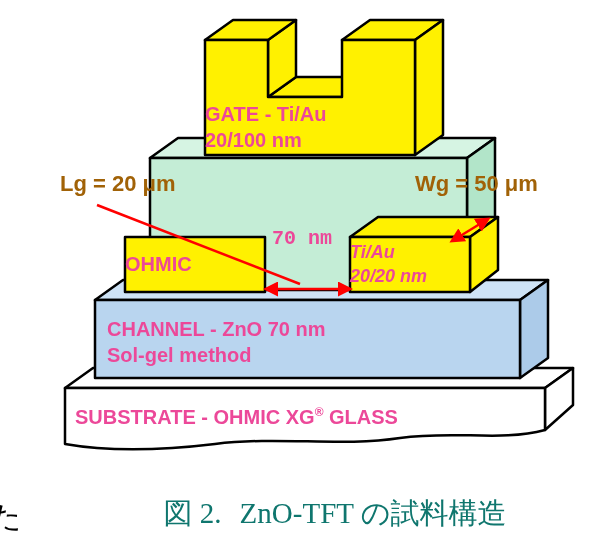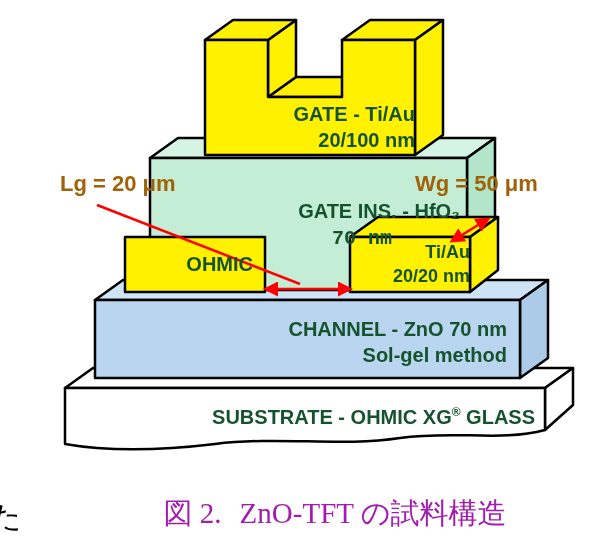--- a/index.html
+++ b/index.html
@@ -4,41 +4,41 @@
 <style>
   html,body { margin:0; padding:0; background:#ffffff; }
   .page {
     position:relative; width:610px; height:560px; background:#ffffff;
     font-family:"Liberation Sans", sans-serif; overflow:hidden;
   }
   svg.diagram { position:absolute; left:0; top:0; }
   svg .shape { stroke:#000000; stroke-width:2.5; stroke-linejoin:round; }
   svg .ann-line { stroke-width:2.5; fill:none; }
 
-  .lbl { position:absolute; text-align:right; font-weight:bold; color:#14532d; z-index:5; }
+  .lbl { position:absolute; text-align:left; font-weight:bold; color:#ec4899; z-index:5; }
   .lbl .line { display:block; }
 
   .lbl-gate        { left:205px; top:101px; width:210px; font-size:20px; line-height:26px; }
   .lbl-gateins     { left:160px; top:200px; width:300px; font-size:20px; line-height:22px; }
   .lbl-70nm        { left:272px; top:228px; width:120px; font-size:20px; line-height:22px;font-family:Liberation Mono, monospace; }
   .lbl-ohmic       { left:125px; top:252px; width:128px; font-size:20px; line-height:24px; }
-  .lbl-contact     { left:350px; top:240px; width:120px; font-size:18px; line-height:24px; }
+  .lbl-contact     { left:350px; top:240px; width:120px; font-size:18px; line-height:24px;font-style:italic; }
   .lbl-channel     { left:107px; top:316px; width:400px; font-size:20px; line-height:26px; }
   .lbl-substrate   { left:75px;  top:401px; width:460px; font-size:20px; line-height:22px; }
   .lbl-substrate sup { font-size:12px; }
 
   .red-lbl { position:absolute; font-weight:bold; font-size:22px; color:#a16207; z-index:6; white-space:nowrap; }
   .red-lbl-lg { left:60px;  top:171px; }
   .red-lbl-wg { left:415px; top:171px; }
 
   .caption {
     position:absolute; left:60px; top:494px; width:550px;
     display:flex; justify-content:center; gap:18px;
     font-family:"Liberation Serif","DejaVu Serif",serif;
-    font-size:29px; color:#a21caf; z-index:5;
+    font-size:29px; color:#0f766e; z-index:5;
   }
   .fragment {
     position:absolute; left:-9px; top:497px; font-size:30px;
     font-family:"Liberation Serif","DejaVu Serif",serif; color:#000; z-index:5;
   }
 </style>
 </head>
 <body>
 
 <div class="page">
@@ -78,21 +78,20 @@
     <line class="ann-line" x1="97" y1="205" x2="300" y2="284" stroke="#FF0000"></line>
     <line class="ann-line" x1="266" y1="289" x2="350" y2="289" marker-start="url(#ah)" marker-end="url(#ah)" stroke="#FF0000"></line>
     <line class="ann-line" x1="452" y1="241" x2="488" y2="219" marker-start="url(#ah)" marker-end="url(#ah)" stroke="#FF0000"></line>
   </svg>
 
   <div class="lbl lbl-gate">
     <span class="line">GATE - Ti/Au</span>
     <span class="line">20/100 nm</span>
   </div>
 
-  <div class="lbl lbl-gateins">GATE INS. - HfO₂</div>
 
   <div class="lbl lbl-70nm">70 nm</div>
 
   <div class="lbl lbl-ohmic">OHMIC</div>
 
   <div class="lbl lbl-contact">
     <span class="line">Ti/Au</span>
     <span class="line">20/20 nm</span>
   </div>
 

